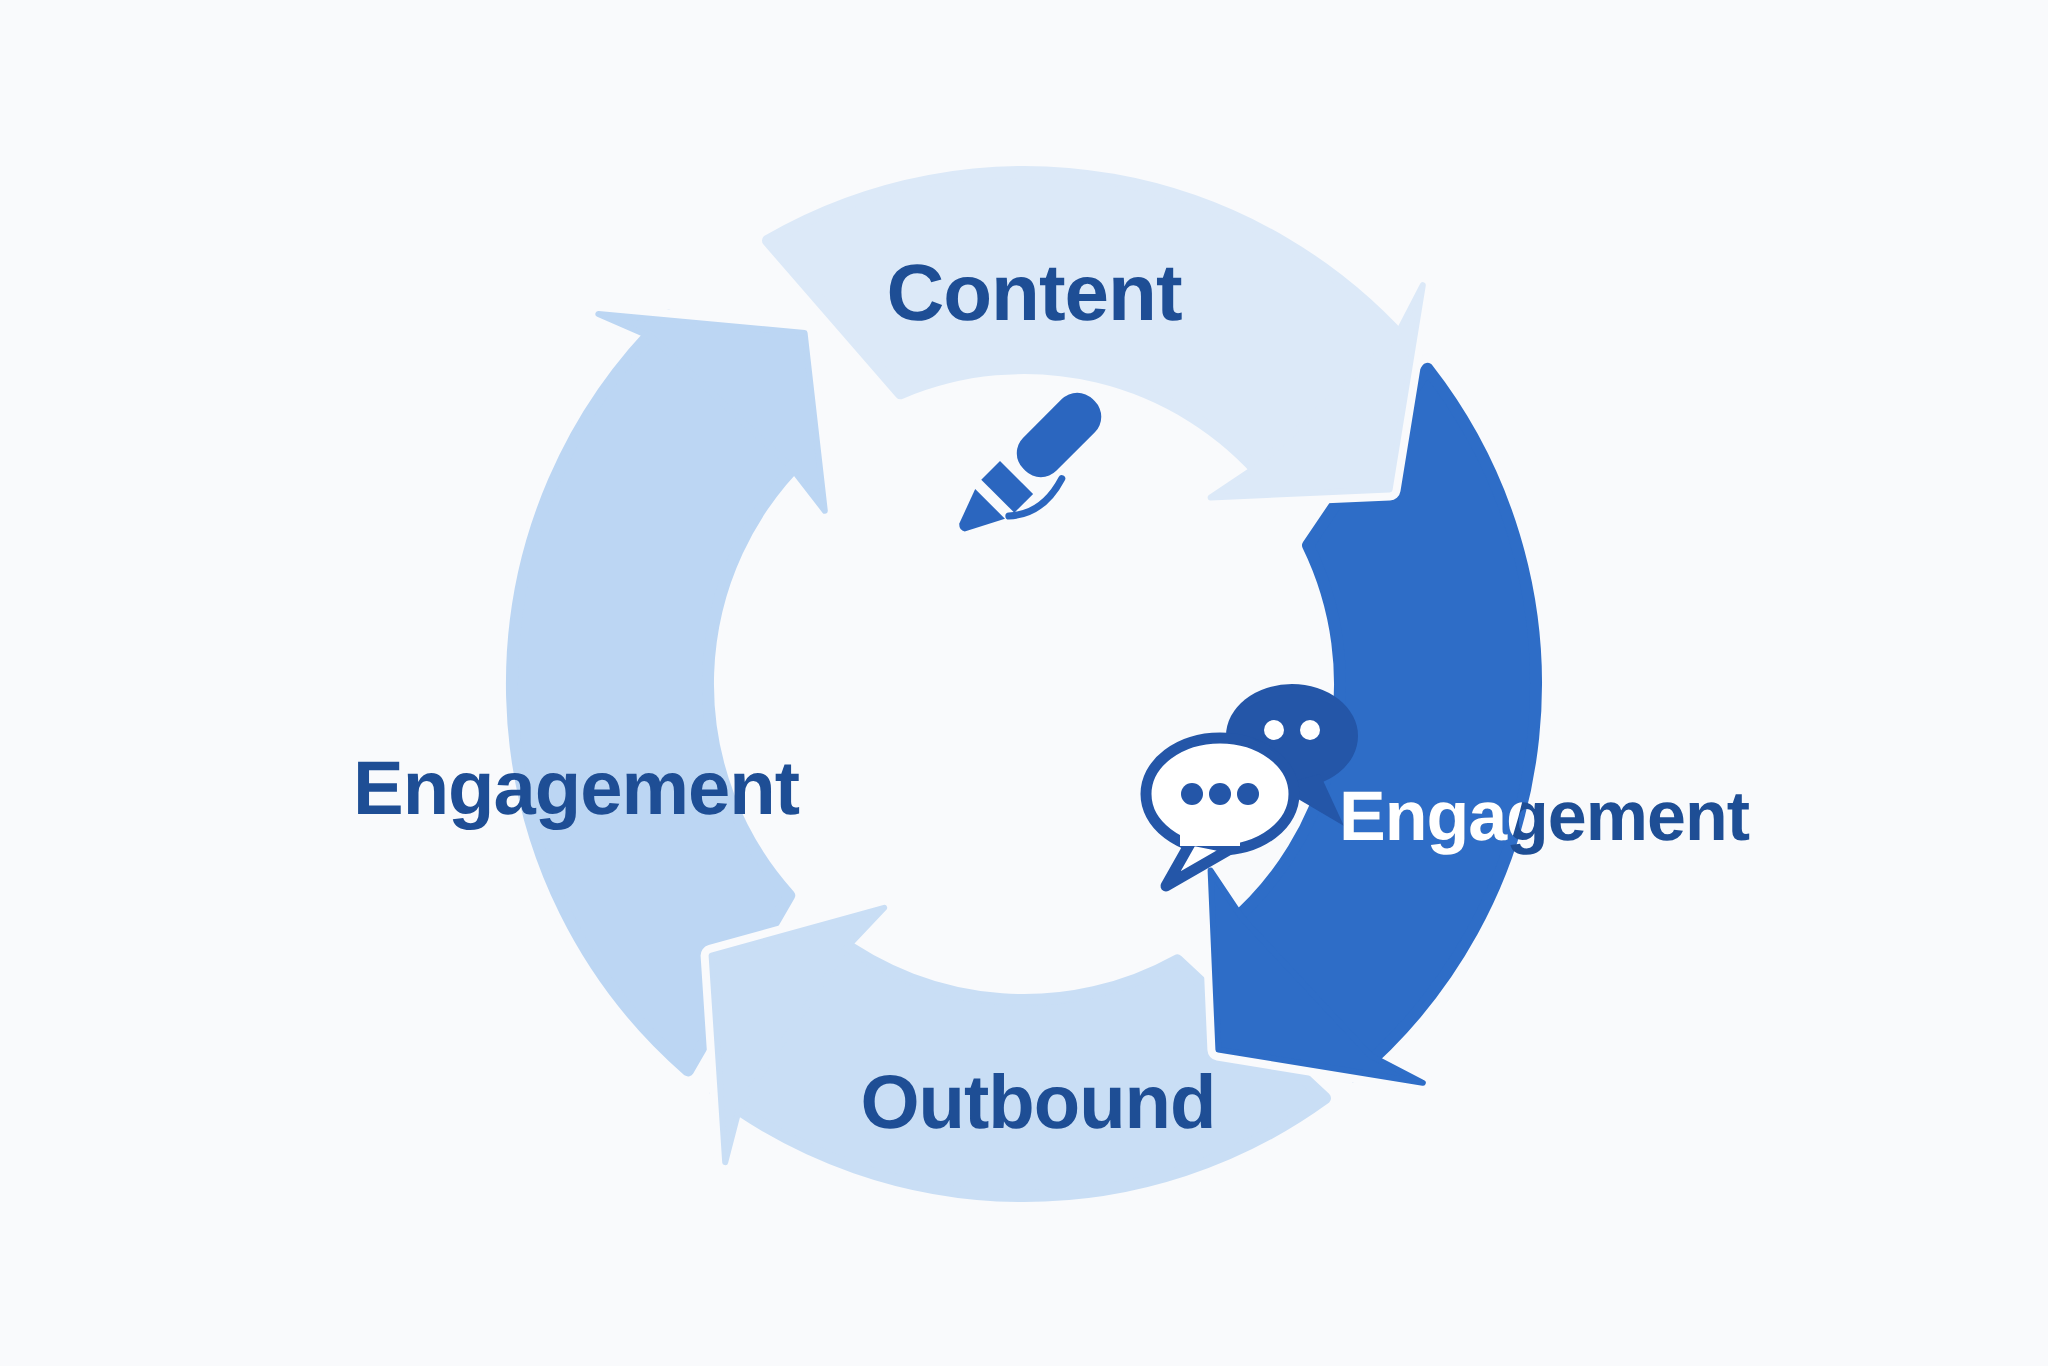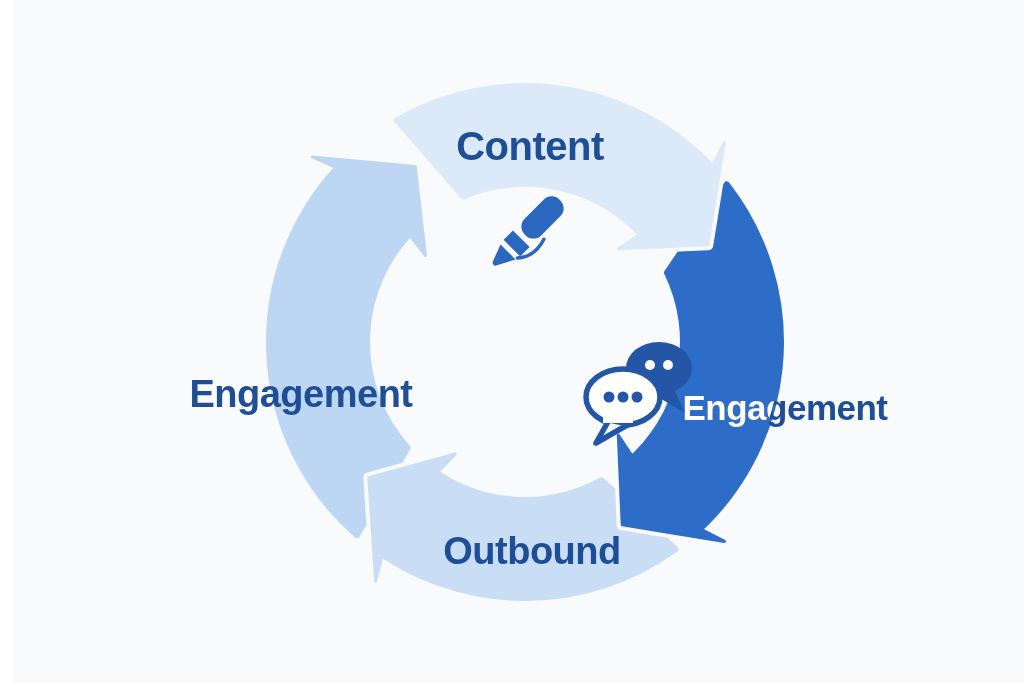--- a/index.html
+++ b/index.html
@@ -1,21 +1,21 @@
 <!DOCTYPE html>
 <html><head>
 <meta charset="utf-8">
 <style>
   html,body{margin:0;padding:0;}
   body{
     width:1024px;height:683px;
     font-family:"Liberation Sans", sans-serif;
     overflow:hidden;
   }
-  .stage-wrap{position:relative;width:924px;height:683px;padding-left:13px;}
+  .stage-wrap{position:relative;width:924px;height:683px;}
   svg{display:block;}
   .lbl{
     font-family:"Liberation Sans", sans-serif;
     font-weight:bold;
     letter-spacing:-0.5px;
     text-anchor:middle;
   }
 </style>
 </head>
 <body>

